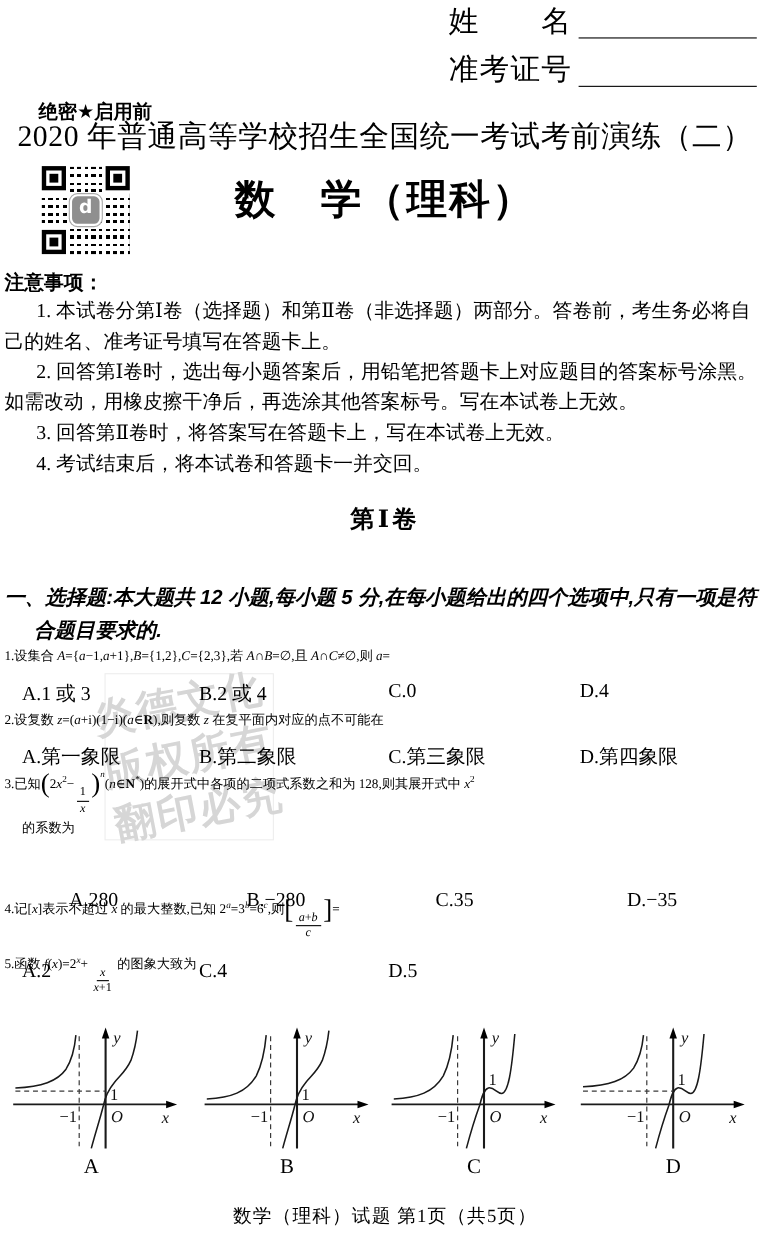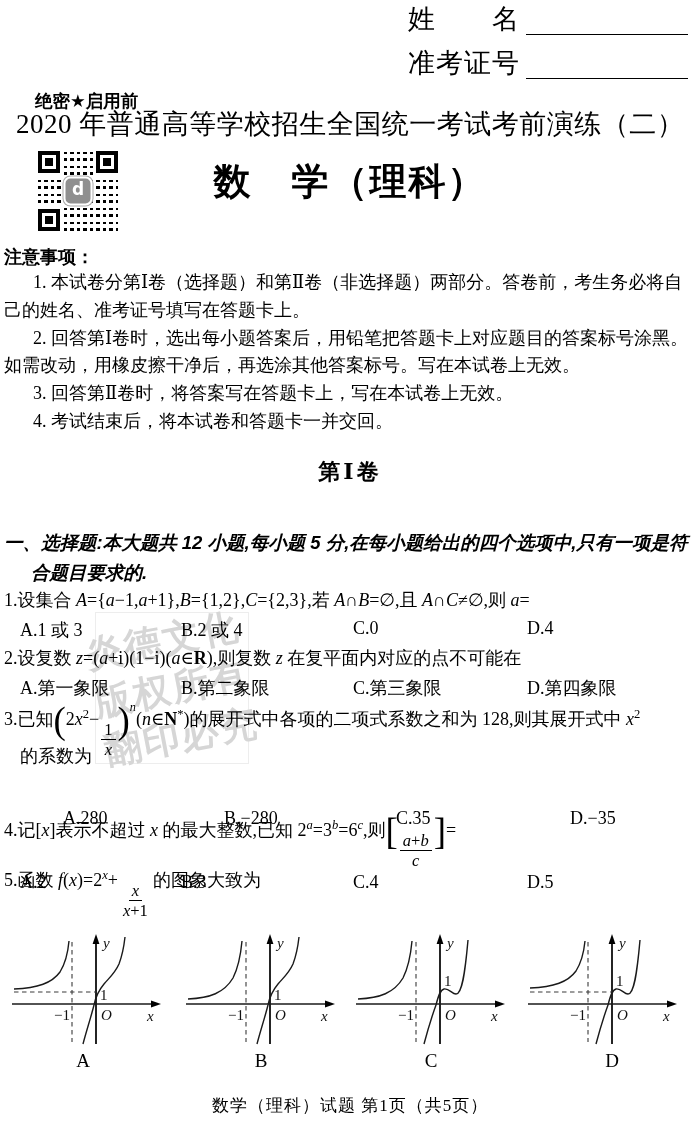--- a/index.html
+++ b/index.html
@@ -33,21 +33,21 @@
 
   .noticetitle{top:245px;left:4px;font-size:18px;}
   .notice{top:269px;left:4px;right:6px;font-size:18px;line-height:27.8px;}
   .notice .ind{padding-left:29px;}
 
   .volume{top:457px;left:0;width:100%;text-align:center;font-size:22px;font-weight:bold;letter-spacing:3px;}
 
   .secinstr{top:528px;left:4px;right:4px;font-size:18.5px;line-height:30px;font-style:italic;}
   .secinstr .l2{padding-left:27px;}
 
-  .q{position:absolute;left:4px;right:4px;font-size:18px;}
+  .q{position:absolute;left:4px;right:4px;font-size:12px;}
   .opts{position:absolute;left:20px;right:4px;display:grid;grid-template-columns:161px 172px 174px 1fr;font-size:18px;}
 
   
   .q i, .opts i {font-family:"Liberation Serif","DejaVu Serif",serif;}
   sup{font-size:0.7em;}
   .frac{display:inline-flex;flex-direction:column;align-items:center;vertical-align:-0.6em;
         line-height:1.05;font-size:0.92em;margin:0 2px;}
   .frac .num{border-bottom:1.3px solid #000;padding:0 3px 1px;}
   .frac .den{padding:1px 3px 0;}
   .big{font-size:2.05em;vertical-align:middle;line-height:0;font-weight:400;}
@@ -158,21 +158,20 @@
   </div>
 
   <div class="q nowrap" style="top:818px;">
     <span>4.</span><span>记[<i>x</i>]表示不超过 <i>x</i> 的最大整数,已知 2<sup><i>a</i></sup>=3<sup><i>b</i></sup>=6<sup><i>c</i></sup>,则<span class="big">[</span><span class="frac">
           <span class="num"><i>a</i>+<i>b</i></span>
           <span class="den"><i>c</i></span>
         </span><span class="big">]</span>=</span>
   </div>
   <div class="opts" style="top:872px;">
     <span>A.2</span>
-    <span>B.3</span>
     <span>C.4</span>
     <span>D.5</span>
   </div>
 
   <div class="q nowrap" style="top:852px;margin-top:16px;">
     <span>5.</span><span>函数 <i>f</i>(<i>x</i>)=2<sup><i>x</i></sup>+<span class="frac">
           <span class="num"><i>x</i></span>
           <span class="den"><i>x</i>+1</span>
         </span>的图象大致为</span>
   </div>

